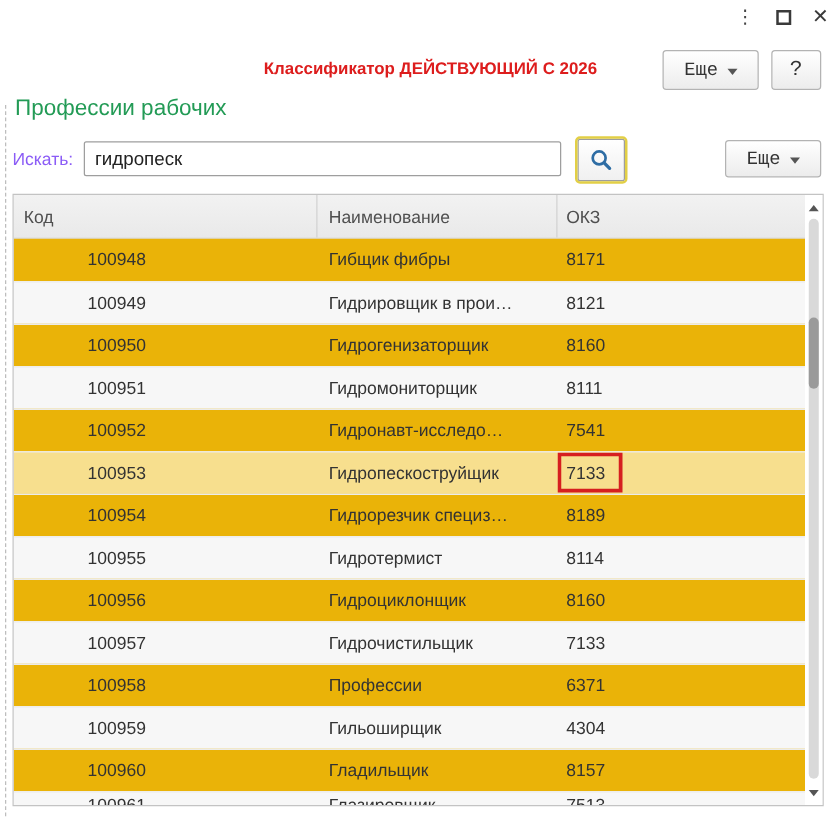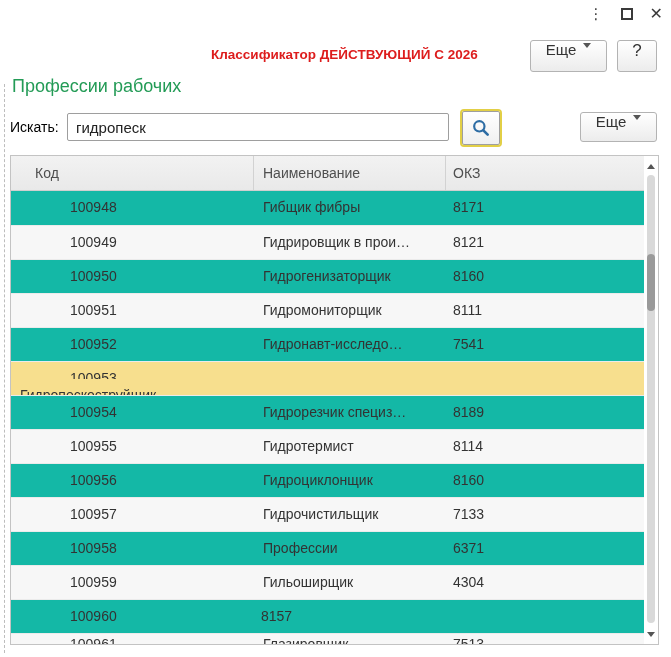--- a/index.html
+++ b/index.html
@@ -12,32 +12,32 @@
   .winctl .dots { font-size:15px; color:#444; line-height:18px; cursor:pointer; letter-spacing:0; }
   .winctl .maxbox { width:12px; height:12px; border:2px solid #3a3a3a; display:inline-block; cursor:pointer; }
   .winctl .closex { font-size:16px; color:#3a3a3a; cursor:pointer; line-height:18px; }
 
   
   .status { position:absolute; top:47px; left:211px; font-size:13.5px; font-weight:bold; color:#dd1d1d; white-space:nowrap; }
 
   
   .topbtns { position:absolute; top:40px; right:14px; display:flex; gap:10px; }
   .btn { background:linear-gradient(#ffffff,#ececec); border:1px solid #b3b3b3; border-radius:3px;
-         color:#333; font-size:15px; font-family:Liberation Sans, sans-serif; display:flex; 
+         color:#333; font-size:15px; font-family:Liberation Mono, monospace; display:flex; align-items:center;
          justify-content:center; cursor:pointer; }
   .btn-more-top { width:77px; height:32px; gap:7px; }
   .btn-help { width:40px; height:32px; font-size:17px; }
   .caret { width:0; height:0; border-left:4px solid transparent; border-right:4px solid transparent;
            border-top:5px solid #555; display:inline-block; margin-top:2px; }
 
   
   .heading { position:absolute; top:76px; left:12px; font-size:18px; font-weight:400; color:#239b56; }
 
   
-  .search-label { position:absolute; top:119px; left:10px; font-size:14px; color:#000000; }
+  .search-label { position:absolute; top:119px; left:10px; font-size:14px; color:#8b5cf6; }
   .search-input { position:absolute; top:113px; left:67px; width:382px; height:28px;
     border:1px solid #9e9e9e; border-radius:2px; padding:0 8px; font-size:15px; color:#222;
     font-family:inherit; outline:none; }
   .search-btn { position:absolute; top:111px; left:462px; width:38px; height:34px;
     background:linear-gradient(#ffffff,#f0f0f0); border:1px solid #9e9e9e; border-radius:2px;
     outline:2px solid #e2cf46; display:flex; align-items:center; justify-content:center; cursor:pointer; }
   .btn-more-list { position:absolute; top:112px; left:580px; width:77px; height:30px; gap:7px; }
 
   
   .dashed-left { position:absolute; left:4px; top:84px; bottom:4px; width:0;
@@ -46,30 +46,30 @@
   
   .table { position:absolute; left:10px; top:155px; width:649px; height:490px;
     border:1px solid #c3c3c3; background:#fff; overflow:hidden; }
   .thead { display:flex; height:35px; background:linear-gradient(#f2f2f2,#e9e9e9);
     border-bottom:1px solid #cfcfcf; margin-right:14px; align-items:center;
     font-size:14px; color:#4f4f4f; }
   .th { height:100%; display:flex; align-items:center; cursor:pointer; }
   .col-code { width:243px; }
   .col-name { width:192px; }
   .col-okz  { flex:1; }
-  .th.col-code { padding-left:24px; border-right:1px solid #d2d2d2; }
+  .th.col-code { padding-left:8px; border-right:1px solid #d2d2d2; }
   .th.col-name { padding-left:9px;  border-right:1px solid #d2d2d2; }
   .th.col-okz  { padding-left:7px; }
 
   .tbody { width:calc(100% - 14px); }
   .tr { display:flex; height:34px; line-height:33px; font-size:14px; color:#333;
-        background:#14b8a6; border-top:1px solid #ebebeb; cursor:pointer; }
+        background:#eab308; border-top:1px solid #ebebeb; cursor:pointer; }
   .tr:first-child { border-top:none; }
   .tr:nth-child(even) { background:#f7f7f7; }
-  .tr.selected { background:#f7df8e;flex-direction:column; }
+  .tr.selected { background:#f7df8e; }
   .tr.partial { line-height:21px; }
   .td { overflow:hidden; white-space:nowrap; }
   .td.col-code { padding-left:59px; }
   .td.col-name { padding-left:9px; }
   .td.col-okz  { padding-left:7px; }
   .okz-box { display:inline-block; border:3px solid #d61f1f; line-height:26px;
     padding:0 11px 0 4px; margin-left:-7px; vertical-align:1px; }
 
   
   .scrollbar { position:absolute; top:0; right:0; bottom:0; width:14px; background:#fff; }
@@ -186,20 +186,21 @@
         <div class="td col-name">Профессии</div>
         <div class="td col-okz"><span>6371</span></div>
       </div>
       <div class="tr">
         <div class="td col-code">100959</div>
         <div class="td col-name">Гильоширщик</div>
         <div class="td col-okz"><span>4304</span></div>
       </div>
       <div class="tr">
         <div class="td col-code">100960</div>
+        <div class="td col-name">Гладильщик</div>
         <div class="td col-okz"><span>8157</span></div>
       </div>
       <div class="tr partial">
         <div class="td col-code">100961</div>
         <div class="td col-name">Глазировщик</div>
         <div class="td col-okz"><span>7513</span></div>
       </div>
     </div>
 
     <div class="scrollbar">

